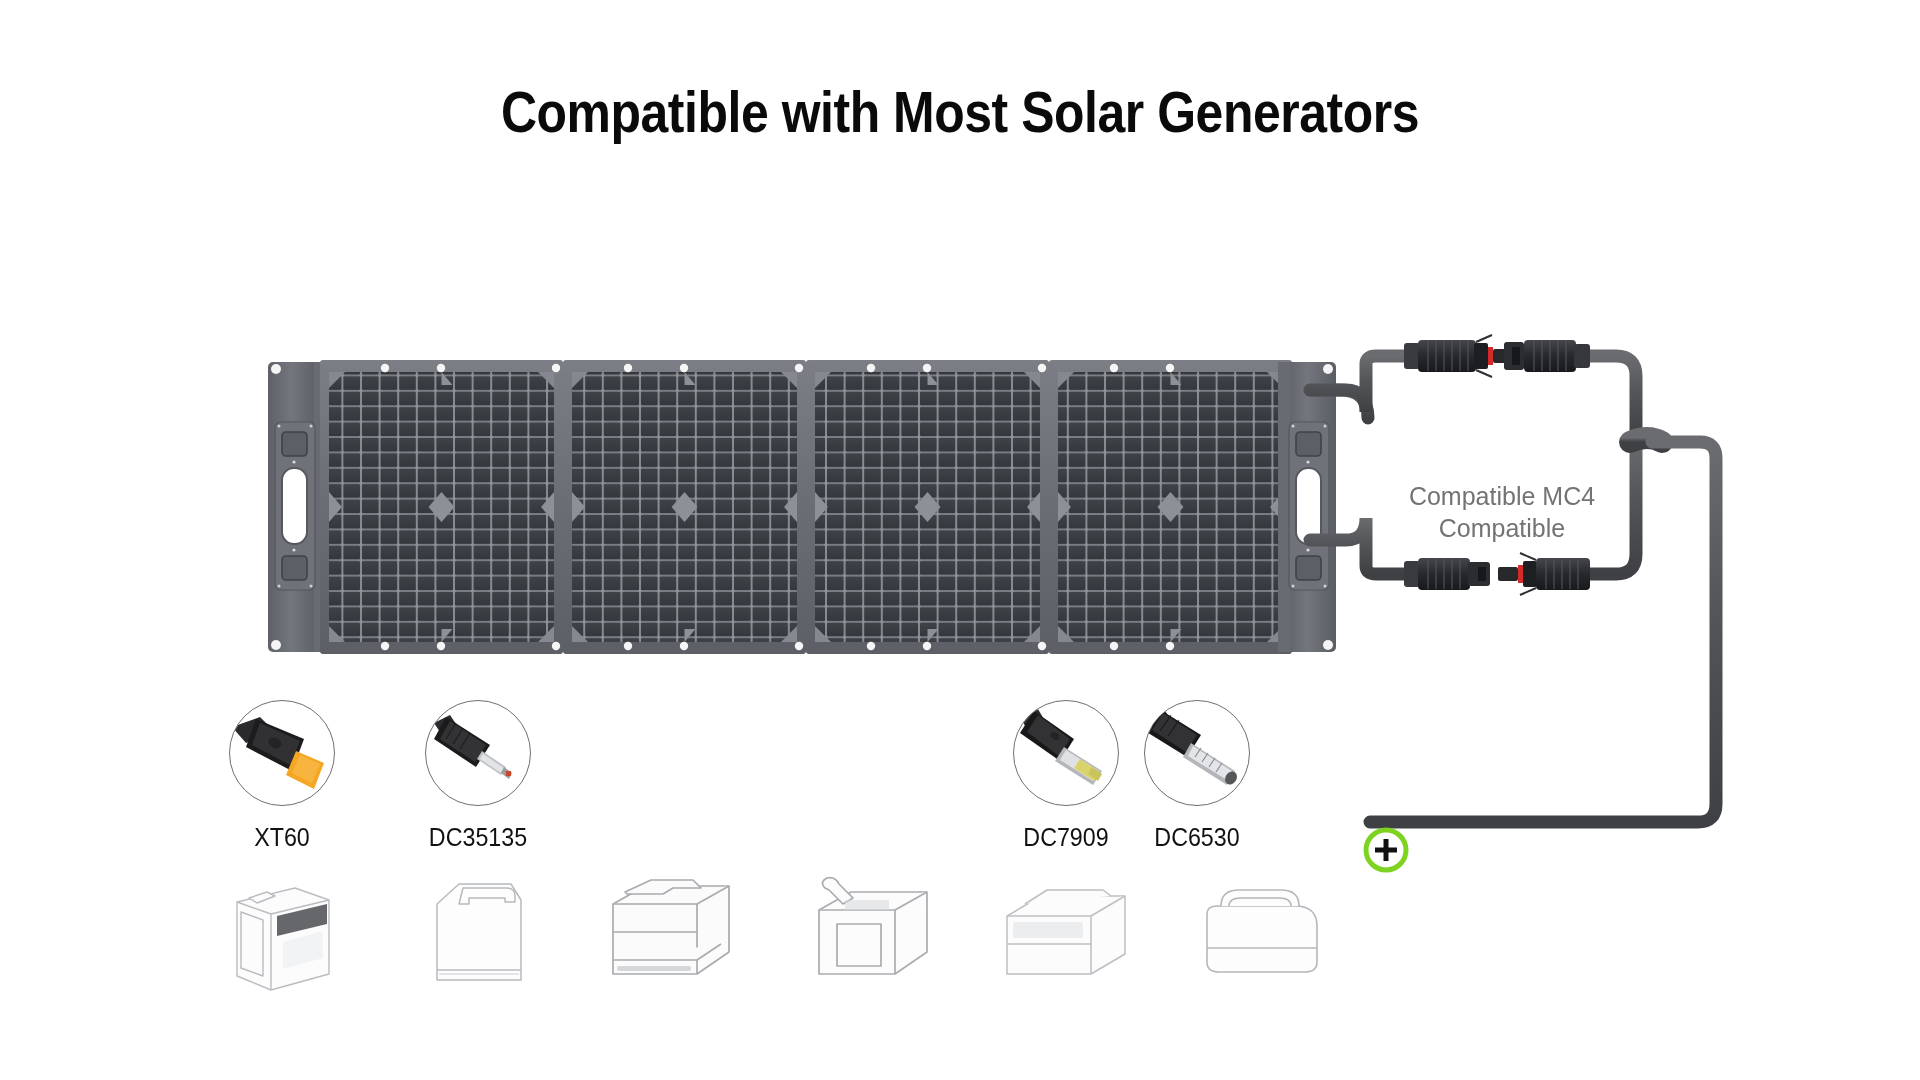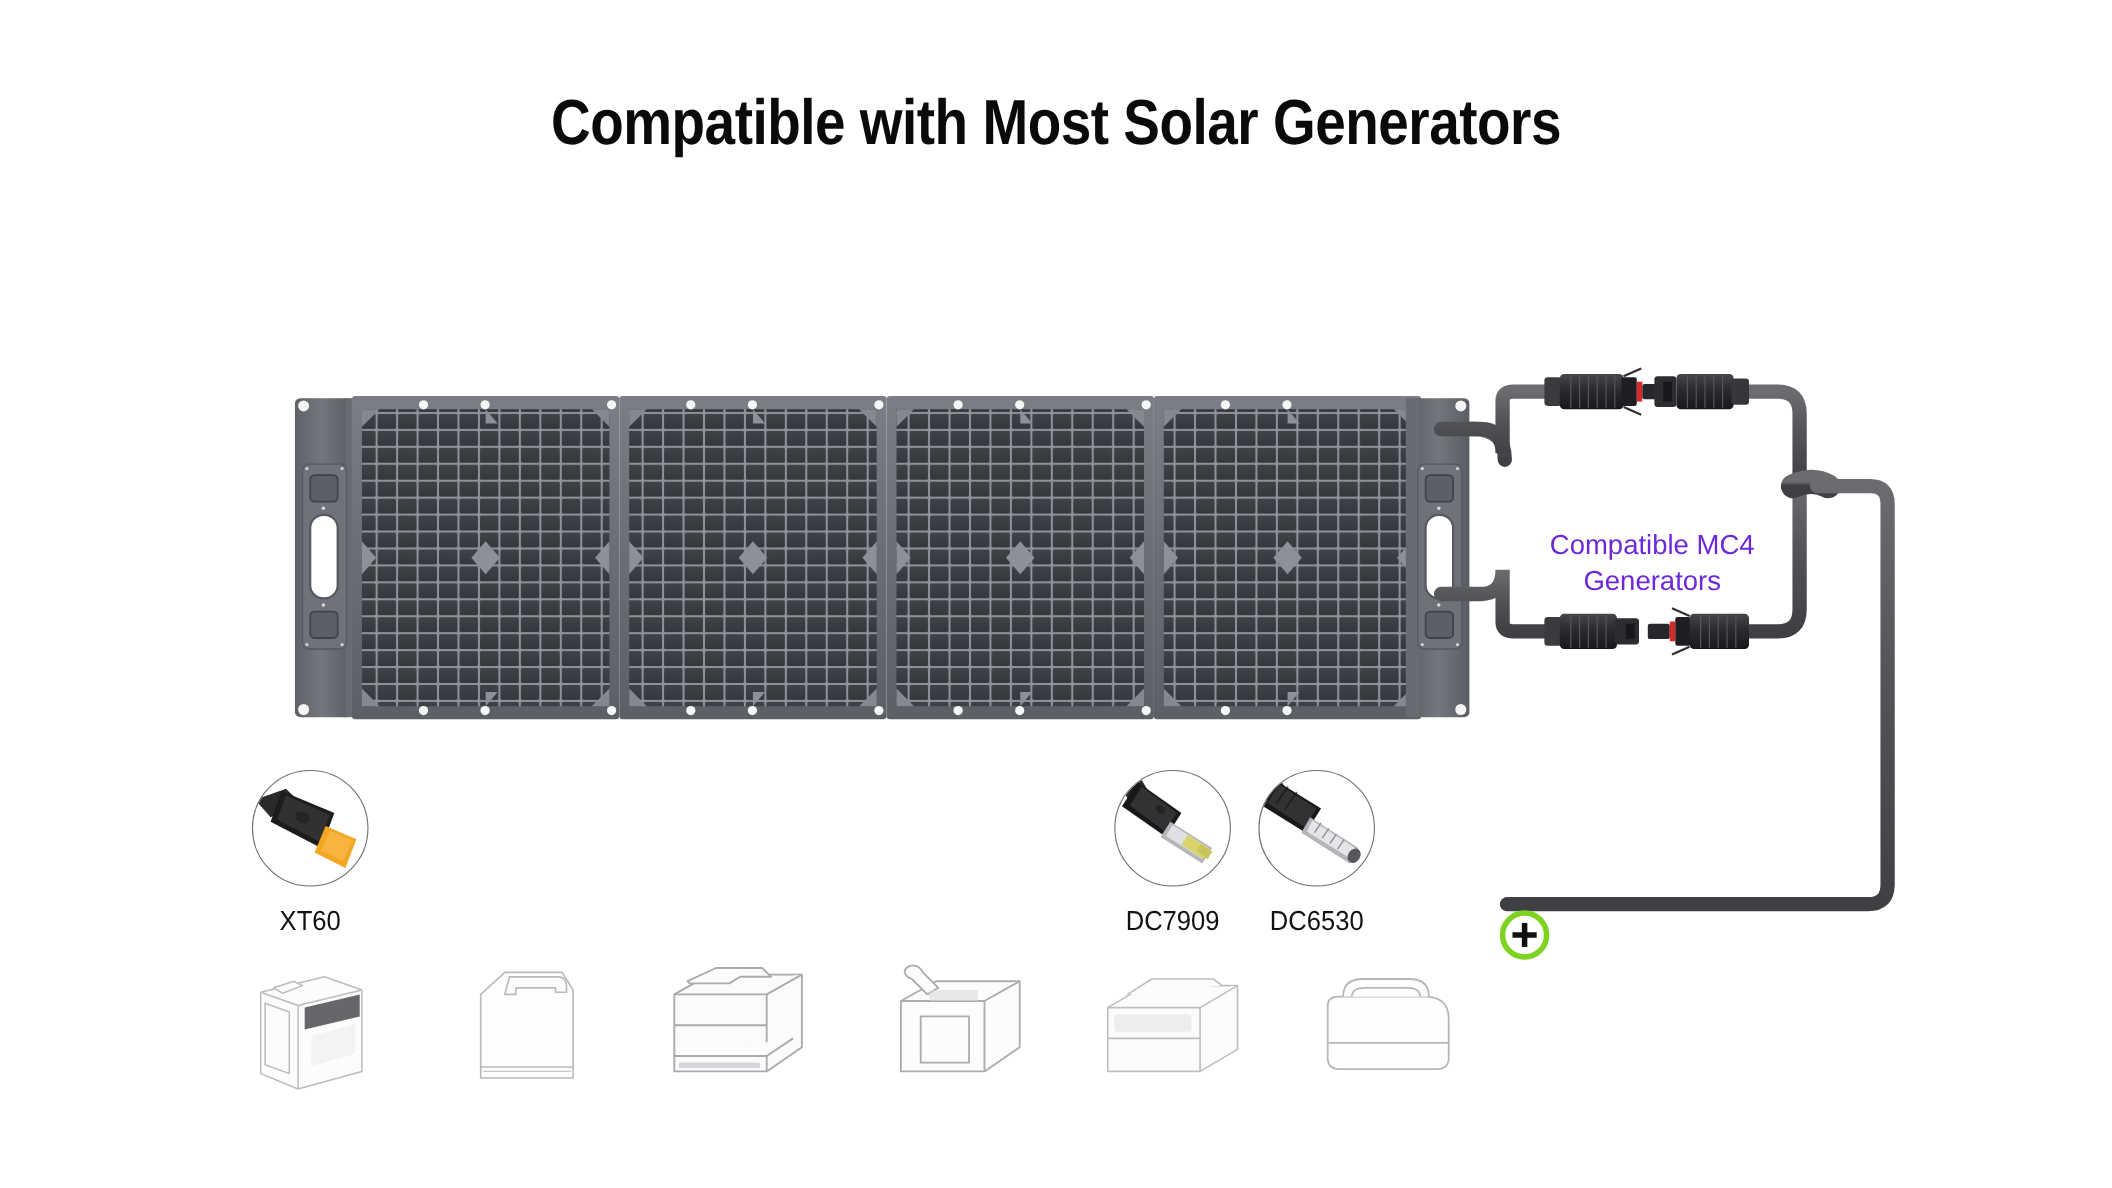--- a/index.html
+++ b/index.html
@@ -24,21 +24,21 @@
   
   .panel{position:absolute;left:268px;top:360px;width:1068px;height:294px;}
   .panel svg{display:block;}
 
   
   .wiring{position:absolute;left:1300px;top:330px;width:460px;height:560px;}
   .wiring svg{display:block;overflow:visible;}
 
   .mc4-label{
     position:absolute;left:1352px;top:480px;width:300px;
-    text-align:center;color:#6d28d9;
+    text-align:center;color:#737373;
     font-size:25px;line-height:1.28;font-weight:400;
     font-family:"Liberation Sans",sans-serif;
   }
 
   
   .conn-row{position:absolute;left:0;top:700px;width:1920px;height:60px;padding-left:37px;}
   .conn{position:absolute;top:0;width:150px;text-align:center;}
   .conn .circ{
     position:relative;width:104px;height:104px;margin:0 auto;
     border:1.6px solid #6f6f6f;border-radius:50%;
@@ -298,21 +298,21 @@
           <line x1="278" y1="229" x2="278" y2="259"></line>
         </g>
         <path d="M236 230 l-16 -7" stroke="#2e2f33" stroke-width="2" fill="none"></path>
         <path d="M236 258 l-16 7" stroke="#2e2f33" stroke-width="2" fill="none"></path>
       </g>
     </svg>
   </div>
 
   <div class="mc4-label">
     <span>Compatible MC4</span><br>
-    <span>Generators</span>
+    <span>Compatible</span>
   </div>
 
   <div class="plus-node">
     <svg width="56" height="56" viewBox="0 0 56 56" xmlns="http://www.w3.org/2000/svg">
       <circle cx="28" cy="28" r="20" fill="#ffffff" stroke="#7ed321" stroke-width="5"></circle>
       <g stroke="#111111" stroke-width="5" stroke-linecap="butt">
         <line x1="28" y1="17" x2="28" y2="39"></line>
         <line x1="17" y1="28" x2="39" y2="28"></line>
       </g>
     </svg>
@@ -327,20 +327,39 @@
           <path d="M26 18 L74 38 L62 70 L16 46 Z" fill="#1c1c1e"></path>
           <path d="M30 22 L70 40 L60 64 L22 44 Z" fill="#313134"></path>
           <ellipse cx="45" cy="42" rx="7" ry="5" transform="rotate(22 45 42)" fill="#242426"></ellipse>
           <path d="M66 50 L94 62 L84 88 L56 74 Z" fill="#f5a623"></path>
           <path d="M70 54 L90 63 L82 82 L62 72 Z" fill="#f7b53f"></path>
         </svg>
       </div>
       <div class="cap">XT60</div>
     </div>
 
+    <div class="conn" style="left:403px">
+      <div class="circ">
+        <svg width="104" height="104" viewBox="0 0 104 104">
+          <path d="M8 22 L24 14 L32 26 L16 34 Z" fill="#2b2b2d"></path>
+          <path d="M20 16 L64 44 L50 66 L8 38 Z" fill="#1b1b1d"></path>
+          <path d="M24 20 L60 44 L49 61 L14 38 Z" fill="#333335"></path>
+          <g stroke="#111" stroke-width="1.2" opacity="0.6">
+            <line x1="30" y1="22" x2="20" y2="38"></line>
+              <line x1="37" y1="27" x2="27" y2="43"></line>
+            <line x1="44" y1="32" x2="34" y2="48"></line>
+          </g>
+          <path d="M56 50 L80 66 L75 74 L51 58 Z" fill="#c0c2c6"></path>
+          <path d="M57 53 L78 67 L75 72 L54 58 Z" fill="#e2e4e7"></path>
+          <path d="M78 66 L86 72 L83 78 L75 72 Z" fill="#9a9ca0"></path>
+          <rect x="80" y="70" width="5" height="5" fill="#c8472f"></rect>
+        </svg>
+      </div>
+      <div class="cap">DC35135</div>
+    </div>
 
 
 
     <div class="conn" style="left:991px">
       <div class="circ">
         <svg width="104" height="104" viewBox="0 0 104 104">
           <path d="M6 16 L24 8 L32 22 L14 30 Z" fill="#2b2b2d"></path>
           <path d="M20 10 L60 38 L46 60 L6 32 Z" fill="#181819"></path>
           <path d="M24 14 L56 38 L45 55 L13 31 Z" fill="#323235"></path>
           <ellipse cx="41" cy="35" rx="5" ry="3.4" transform="rotate(35 41 35)" fill="#232325"></ellipse>

